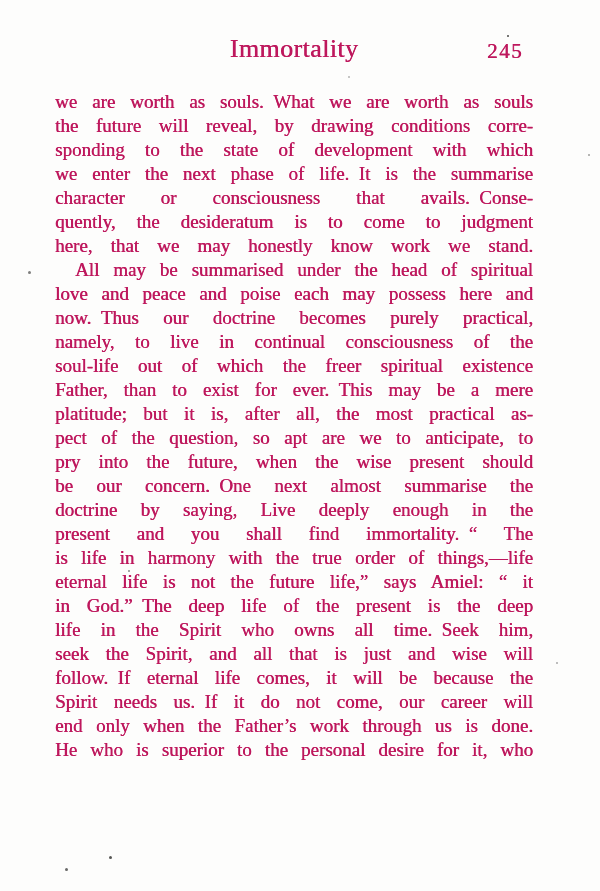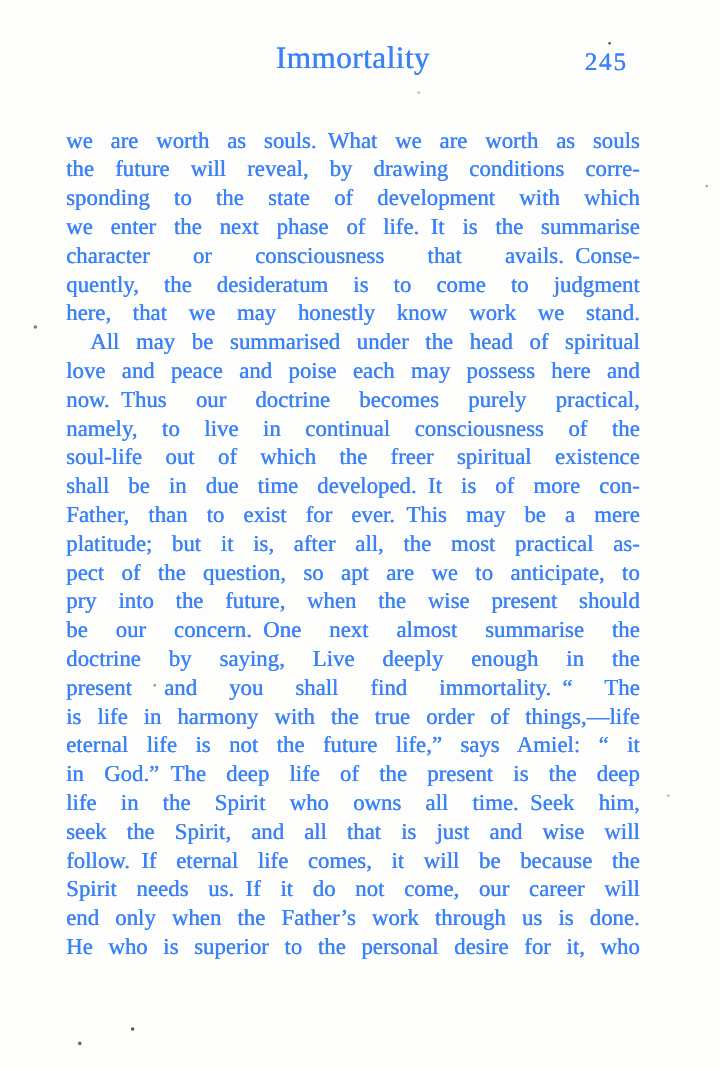--- a/index.html
+++ b/index.html
@@ -4,21 +4,21 @@
 <title>Immortality — 245</title>
 <style>
   html, body { margin: 0; padding: 0; background: #ffffff; }
   .page {
     position: relative;
     width: 600px;
     height: 891px;
     background: #fdfdfc;
     overflow: hidden;
     font-family: "Liberation Serif", "DejaVu Serif", serif;
-    color: #3b82f6;
+    color: #be185d;
   }
   
   .page-header {
     position: absolute;
     top: 34px;
     left: 55px;
     width: 478px;
     height: 34px;
   }
   .running-head {
@@ -36,21 +36,20 @@
     font-size: 21px;
     letter-spacing: 1.5px;
     text-shadow: 0.4px 0 0 currentColor;
   }
   
   .text-block {
     position: absolute;
     top: 90px;
     left: 55px;
     width: 478px;
-    margin-top: 16px;
   }
   .para { margin: 0; padding: 0; }
   .line {
     font-size: 19px;
     line-height: 24px;
     text-align: justify;
     text-align-last: justify;
     hyphens: none;
     text-shadow: 0.4px 0 0 currentColor;
   }
@@ -89,21 +88,20 @@
       <div class="line">character or consciousness that avails. Conse-</div>
       <div class="line">quently, the desideratum is to come to judgment</div>
       <div class="line">here, that we may honestly know work we stand.</div>
     </div>
     <div class="para">
       <div class="line indent">All may be summarised under the head of spiritual</div>
       <div class="line">love and peace and poise each may possess here and</div>
       <div class="line">now. Thus our doctrine becomes purely practical,</div>
       <div class="line">namely, to live in continual consciousness of the</div>
       <div class="line">soul-life out of which the freer spiritual existence</div>
-      <div class="line">shall be in due time developed. It is of more con-</div>
       <div class="line">Father, than to exist for ever. This may be a mere</div>
       <div class="line">platitude; but it is, after all, the most practical as-</div>
       <div class="line">pect of the question, so apt are we to anticipate, to</div>
       <div class="line">pry into the future, when the wise present should</div>
       <div class="line">be our concern. One next almost summarise the</div>
       <div class="line">doctrine by saying, Live deeply enough in the</div>
       <div class="line">present and you shall find immortality. “ The</div>
       <div class="line">is life in harmony with the true order of things,—life</div>
       <div class="line">eternal life is not the future life,” says Amiel: “ it</div>
       <div class="line">in God.” The deep life of the present is the deep</div>

